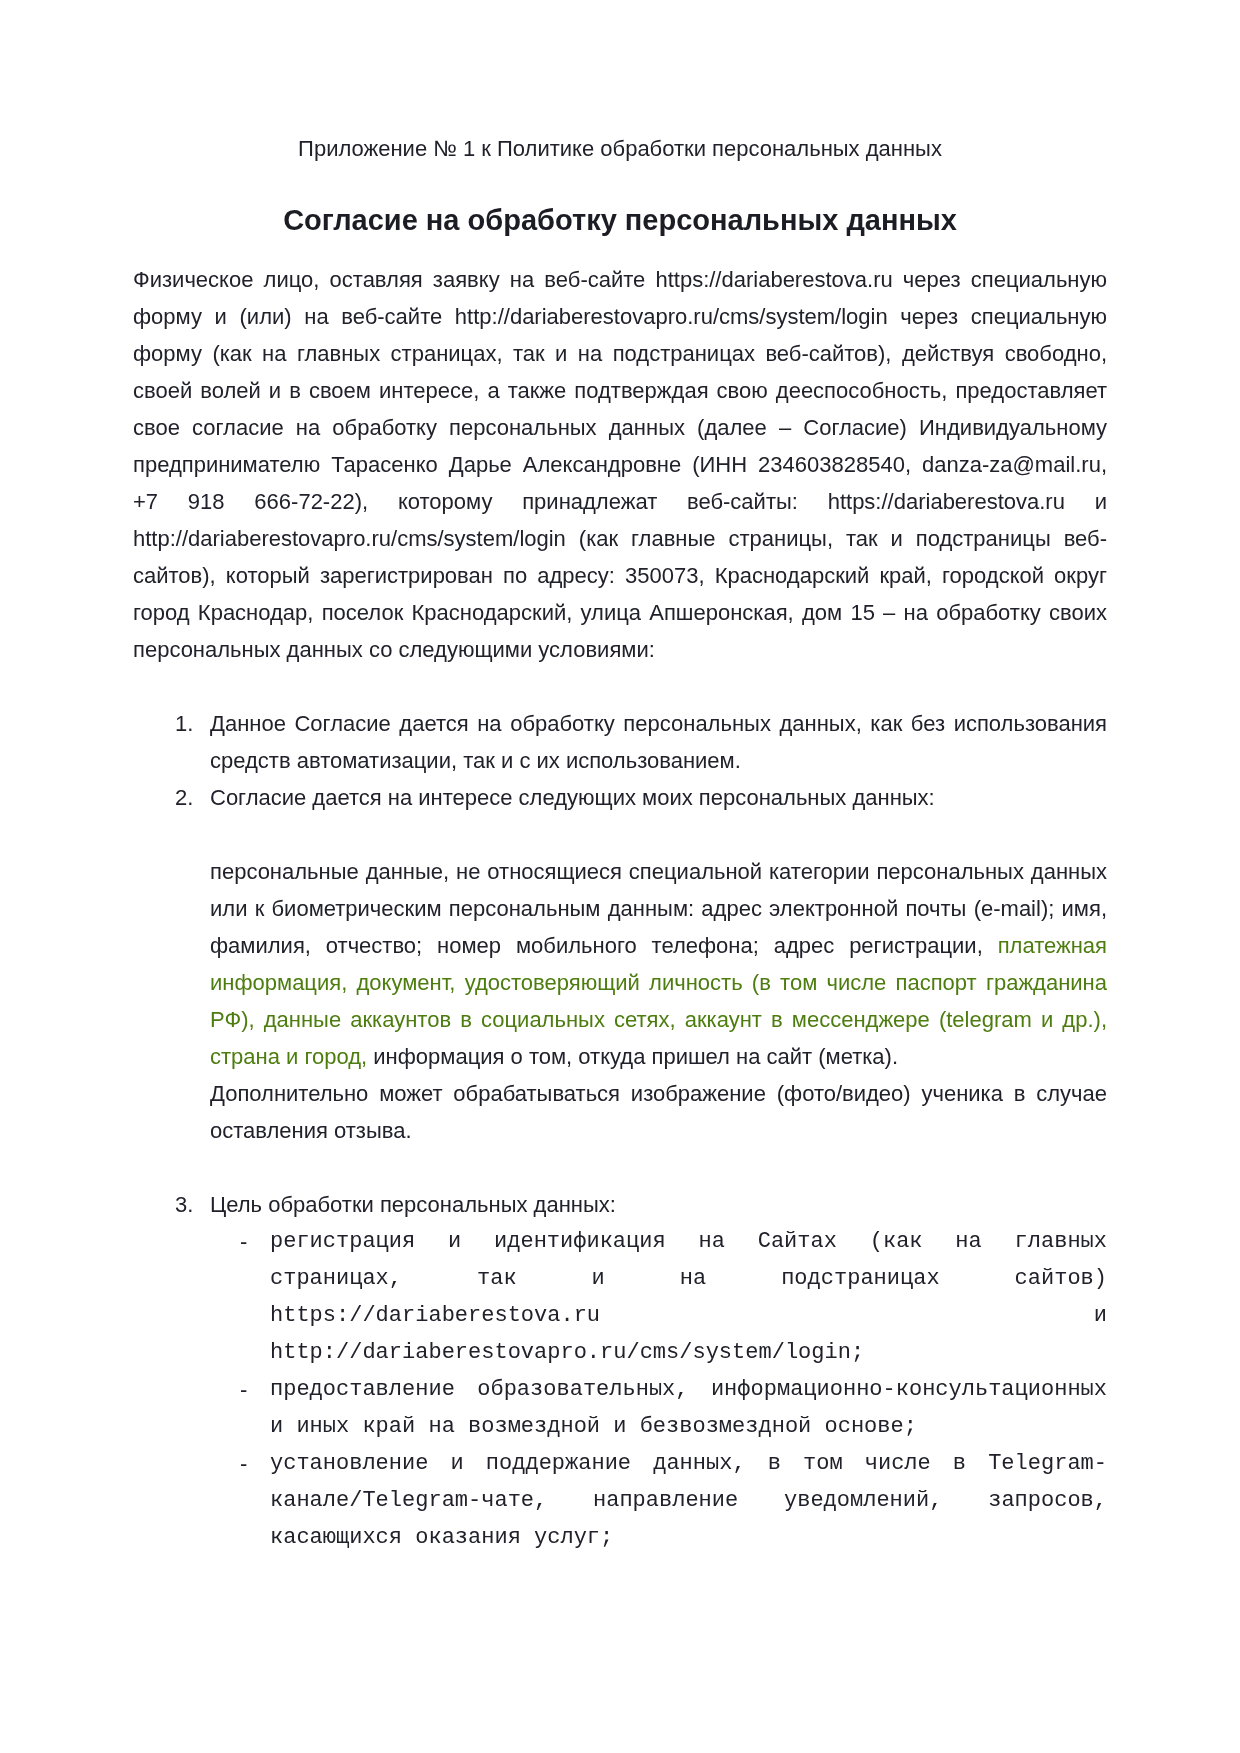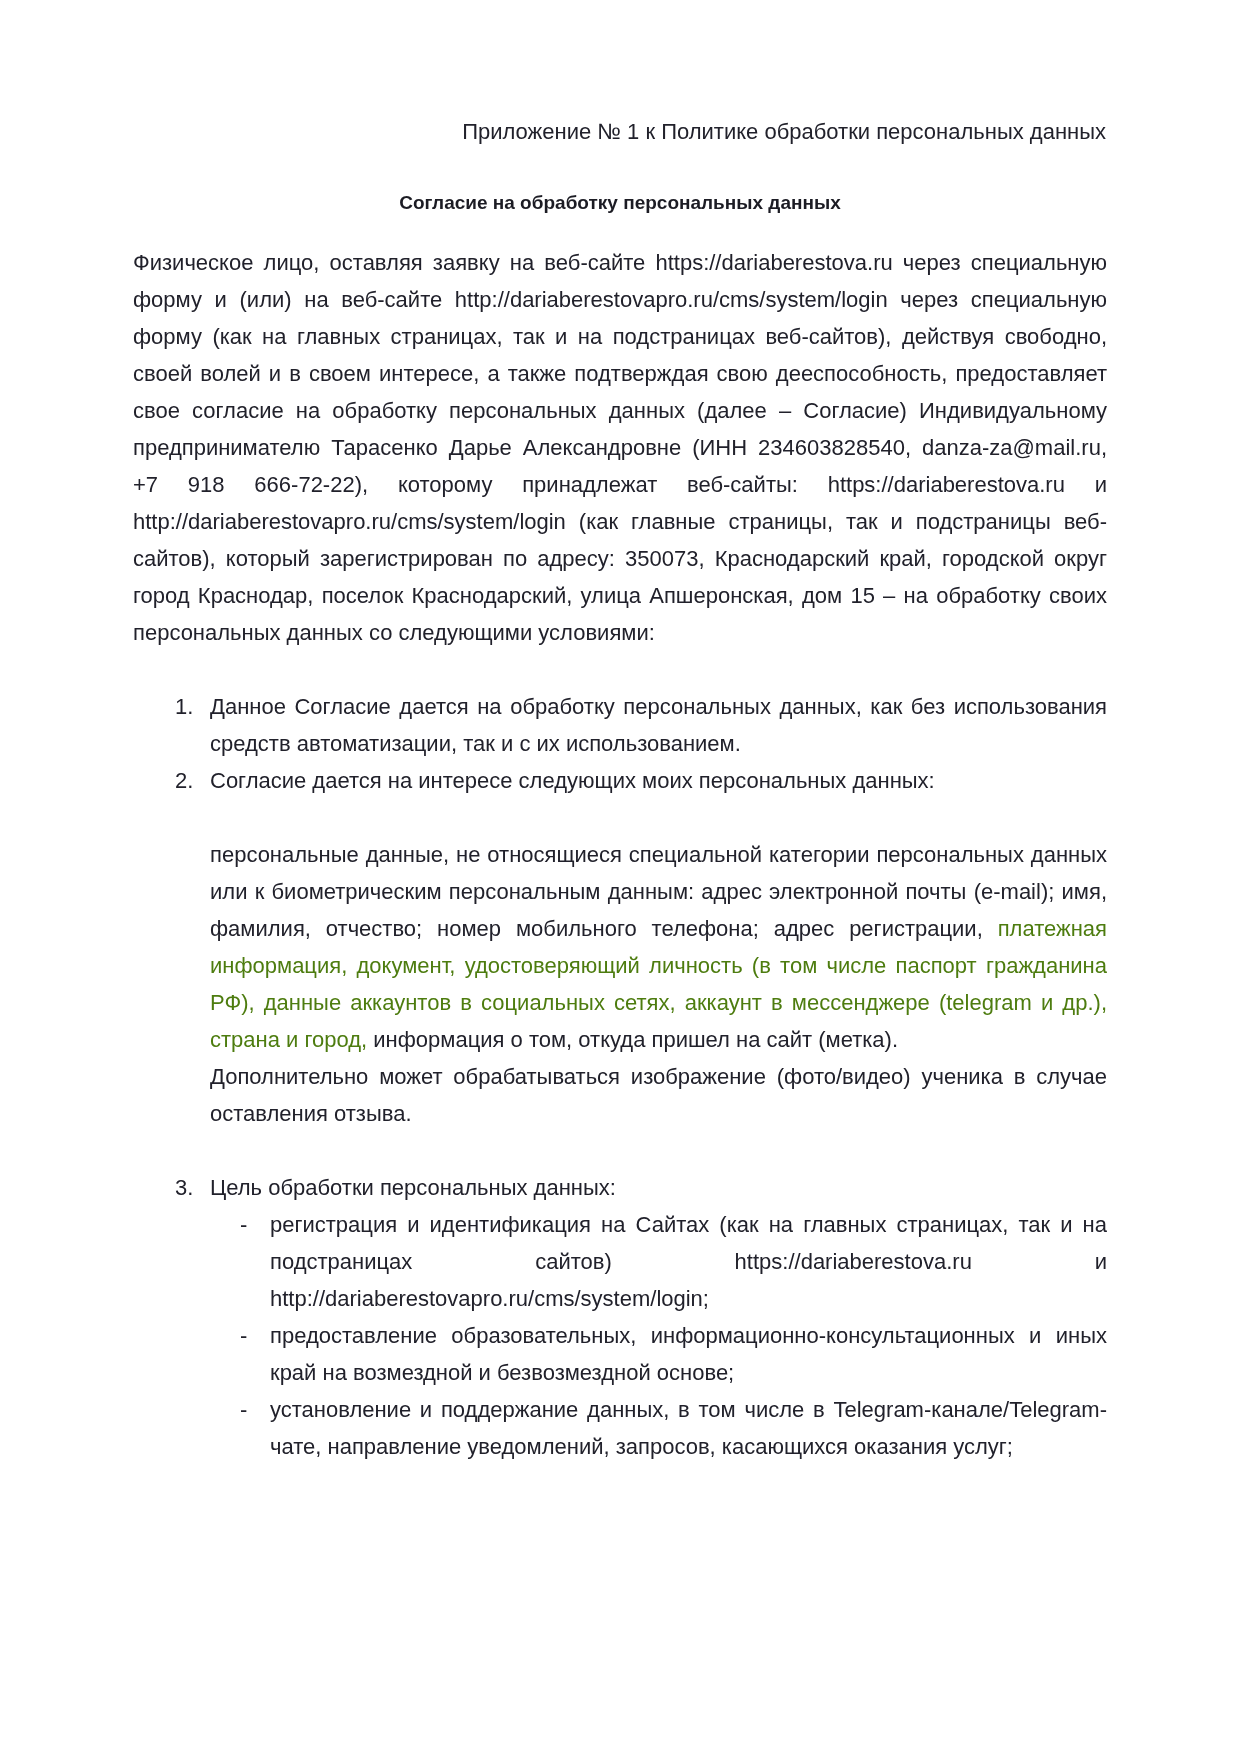--- a/index.html
+++ b/index.html
@@ -15,26 +15,26 @@
     font-family: "Liberation Sans", sans-serif;
     color: #21212b;
     overflow: hidden;
   }
   .doc {
     padding: 112px 133px 0 133px;
     font-size: 22px;
     line-height: 37px;
   }
   .header-line {
-    margin: 1px;
-    text-align: right;
+    margin: 18px;
+    text-align: center;
   }
   .doc-title {
     margin: 32px 0 0 0;
-    font-size: 19px;
+    font-size: 29px;
     line-height: 42px;
     font-weight: bold;
     text-align: center;
     color: #1c1c24;
   }
   .intro {
     margin: 20px 0 0 0;
     text-align: justify;
   }
   .num-list {
@@ -74,20 +74,21 @@
     align-items: flex-start;
     margin-left: 107px;
   }
   .dash {
     flex: 0 0 30px;
     box-sizing: border-box;
   }
   .bullet-text {
     flex: 1 1 auto;
     text-align: justify;
+    font-family: Liberation Mono, monospace;
   }
 </style>
 </head>
 <body>
 
 <div class="page">
   <div class="doc">
 
     <p class="header-line">Приложение № 1 к Политике обработки персональных данных</p>
 

